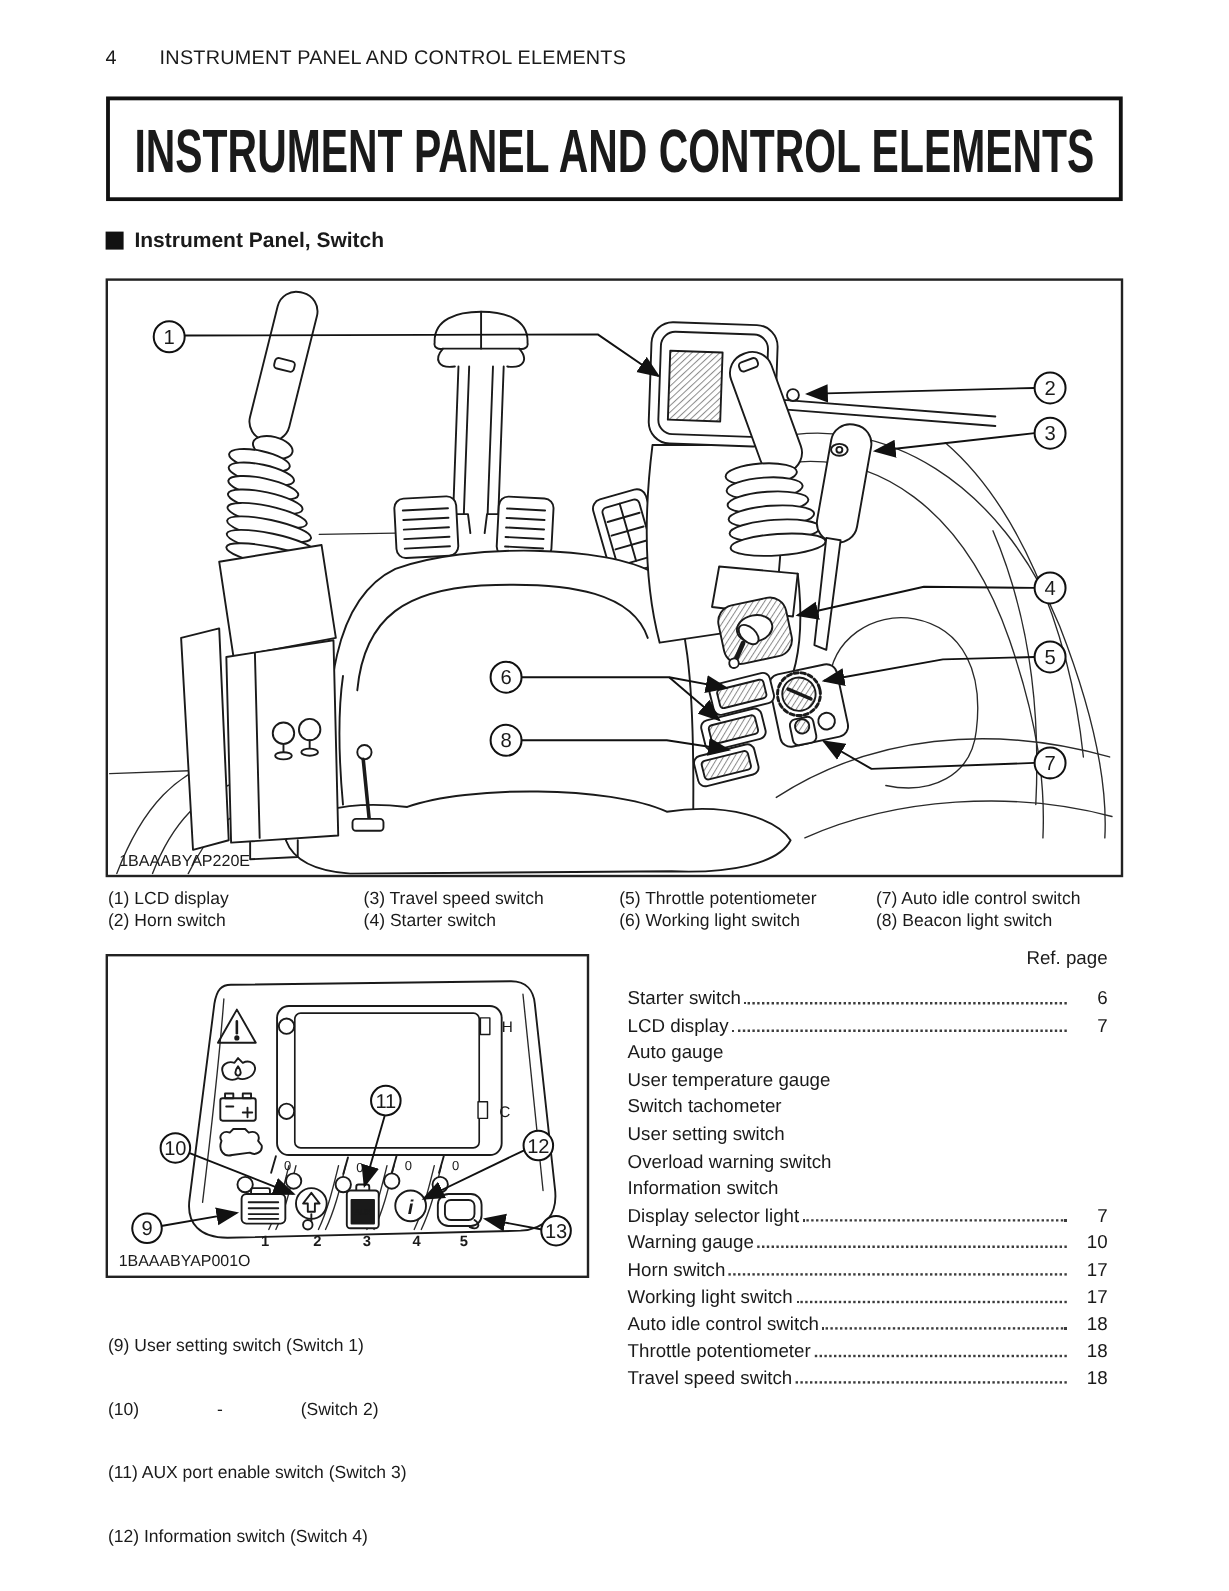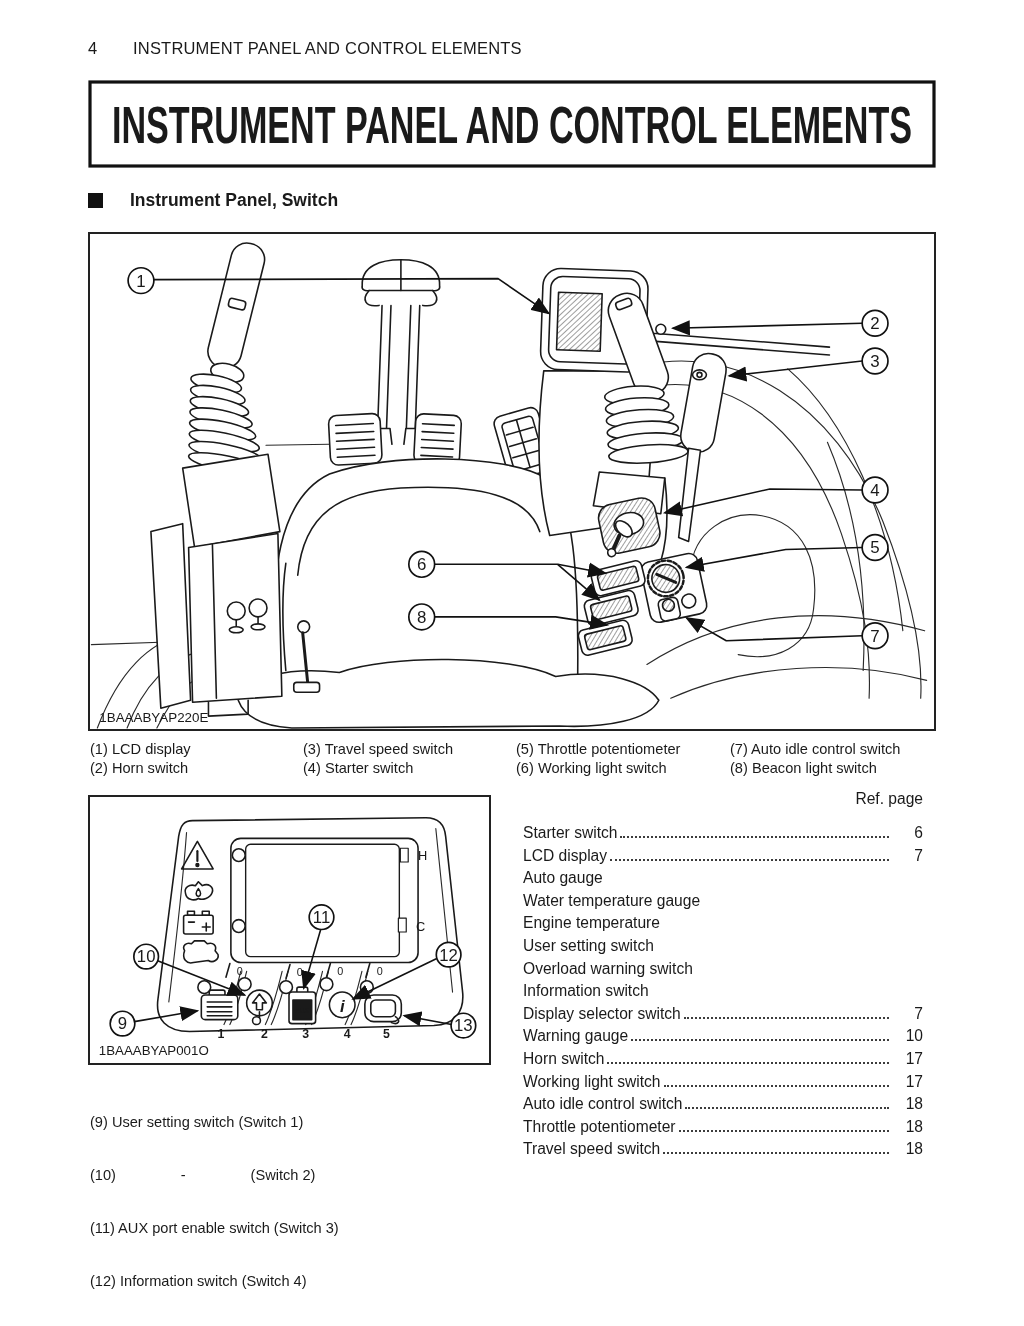--- a/index.html
+++ b/index.html
@@ -1,21 +1,21 @@
 <!DOCTYPE html>
 <html><head>
 <meta charset="utf-8">
 <style>
   html,body{margin:0;padding:0;background:#fff;}
   .page{position:relative;width:1024px;height:1326px;background:#fff;overflow:hidden;
         font-family:"Liberation Sans",sans-serif;color:#1a1a1a;}
   .hdr{position:absolute;left:88px;top:39px;font-size:16.5px;letter-spacing:.2px;display:flex;}
   .hdr .pgnum{width:45px;}
   .banner{position:absolute;left:88px;top:80px;width:848px;height:88px;}
-  .sec-head{position:absolute;left:88px;top:190px;display:flex;align-items:center;gap:27px;
+  .sec-head{position:absolute;left:88px;top:190px;display:flex;align-items:center;gap:9px;
             font-size:17.5px;font-weight:bold;}
   .sq{width:15px;height:15px;background:#111;display:inline-block;}
   .figure-box{position:absolute;border:2px solid #222;box-sizing:border-box;background:#fff;}
   .fig1{left:88px;top:232px;width:848px;height:499px;}
   .fig2{left:88px;top:795px;width:403px;height:270px;}
   .figure-box svg{display:block;width:100%;height:100%;}
   .caption{position:absolute;left:90px;top:740px;width:846px;display:grid;
            grid-template-columns:213px 213px 214px 1fr;font-size:14.6px;line-height:18.5px;}
   .cap-item{white-space:nowrap;}
   .reflist{position:absolute;left:523px;top:789px;width:400px;font-size:15.6px;}
@@ -301,46 +301,46 @@
         <span class="ref-label">LCD display</span>
         <span class="dots"></span>
         <span class="ref-num">7</span>
       </div>
     <div class="ref-row no-page">
         <span class="ref-label">Auto gauge</span>
         <span class="dots"></span>
         <span class="ref-num"></span>
       </div>
     <div class="ref-row no-page">
-        <span class="ref-label">Water temperature gauge</span>
+        <span class="ref-label">User temperature gauge</span>
         <span class="dots"></span>
         <span class="ref-num"></span>
       </div>
     <div class="ref-row no-page">
-        <span class="ref-label">Engine temperature</span>
+        <span class="ref-label">Switch tachometer</span>
         <span class="dots"></span>
         <span class="ref-num"></span>
       </div>
     <div class="ref-row no-page">
         <span class="ref-label">User setting switch</span>
         <span class="dots"></span>
         <span class="ref-num"></span>
       </div>
     <div class="ref-row no-page">
         <span class="ref-label">Overload warning switch</span>
         <span class="dots"></span>
         <span class="ref-num"></span>
       </div>
     <div class="ref-row no-page">
         <span class="ref-label">Information switch</span>
         <span class="dots"></span>
         <span class="ref-num"></span>
       </div>
     <div class="ref-row">
-        <span class="ref-label">Display selector switch</span>
+        <span class="ref-label">Display selector light</span>
         <span class="dots"></span>
         <span class="ref-num">7</span>
       </div>
     <div class="ref-row">
         <span class="ref-label">Warning gauge</span>
         <span class="dots"></span>
         <span class="ref-num">10</span>
       </div>
     <div class="ref-row">
         <span class="ref-label">Horn switch</span>

